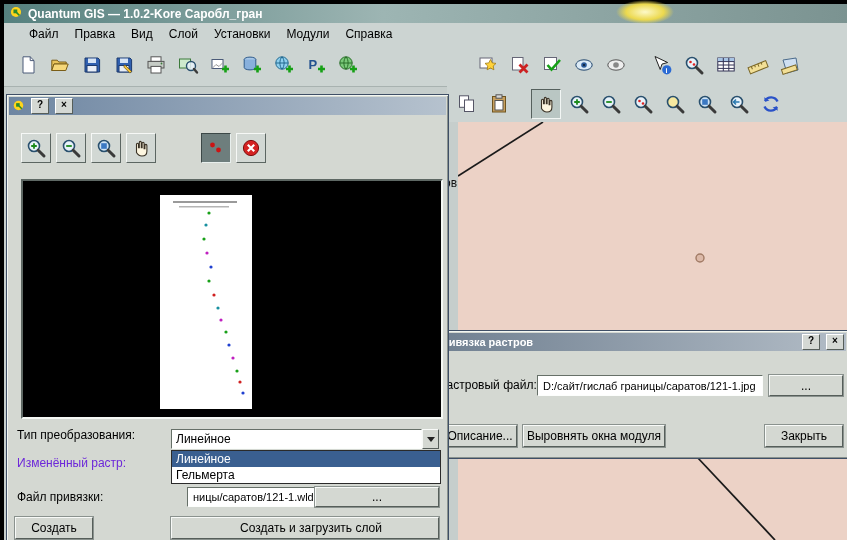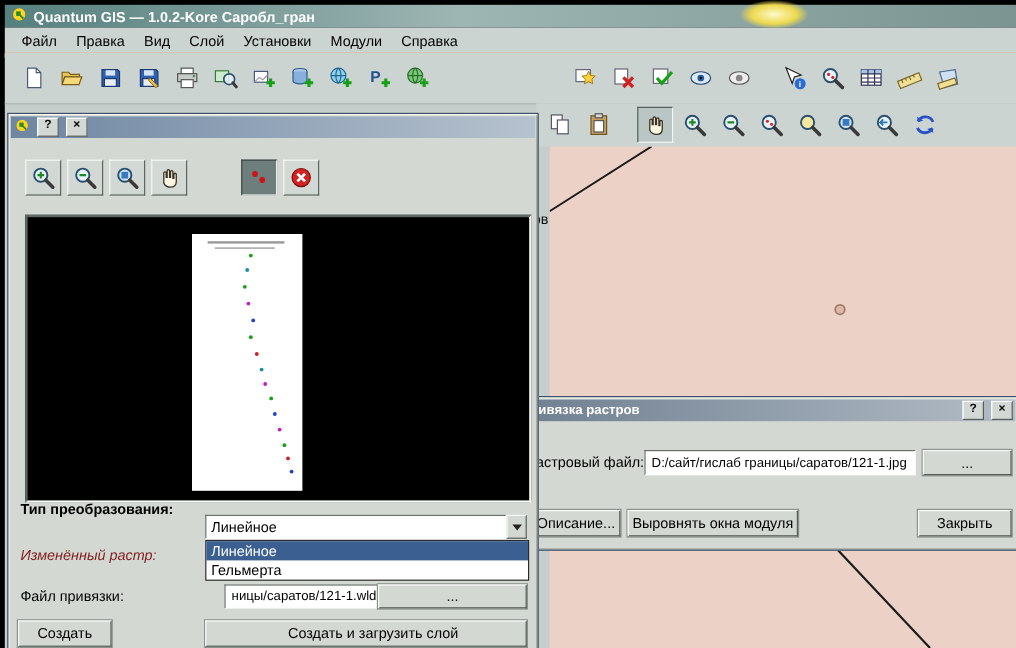--- a/index.html
+++ b/index.html
@@ -4,21 +4,21 @@
 <style>
   html,body{margin:0;padding:0;}
   body{width:847px;height:540px;background:#000;position:relative;overflow:hidden;
        font-family:"Liberation Sans",sans-serif;font-size:12px;color:#000;}
   .abs{position:absolute;}
   
   .titlebar-main{left:4px;top:4px;right:0;height:19px;
     background:linear-gradient(90deg,#55807e,#9db5b3 45%,#7b9391);
     color:#fff;font-weight:bold;display:flex;align-items:center;gap:5px;padding-left:5px;z-index:2;}
   .menubar{left:4px;top:23px;right:0;height:21px;background:#ccd4d2;display:flex;
-    align-items:center;padding-left:6px;border-bottom:4px solid #f97316;z-index:2;}
+    align-items:center;padding-left:17px;border-bottom:4px solid #f97316;z-index:2;}
   .menu-item{padding:2px 8px;cursor:default;}
   .toolbar1{left:4px;top:44px;right:0;height:42px;background:#ccd4d2;display:flex;
     align-items:center;padding-left:10px;border-bottom:1px solid #a8b2b0;z-index:2;}
   .content-bg{left:4px;top:86px;right:0;bottom:0;background:#c6cecc;z-index:1;}
   .toolbar2{left:447px;top:86px;width:400px;height:36px;background:#ccd4d2;display:flex;
     align-items:center;padding-left:6px;z-index:3;}
   .tool{width:28px;height:28px;display:flex;align-items:center;justify-content:center;
     margin-right:4px;flex:0 0 auto;}
   .tool.gap{margin-left:108px;}
   .toolbar2 .tool.gap,.gcp-toolbar .tool.gap{margin-left:40px;}
@@ -41,21 +41,21 @@
   .dlg-title{flex:1;white-space:nowrap;overflow:hidden;}
   .tb-btn{width:16px;height:14px;background:#d4d8d4;border:1px solid;
     border-color:#fff #565e5a #565e5a #fff;font-size:10px;line-height:12px;text-align:center;
     font-weight:bold;color:#000;margin-left:2px;flex:0 0 auto;}
   .gcp{left:6px;top:94px;width:441px;height:446px;z-index:6;}
   .geo{left:428px;top:330px;width:419px;height:127px;z-index:5;}
   .gcp-toolbar{position:absolute;left:14px;top:38px;display:flex;}
   .preview{position:absolute;left:14px;top:84px;width:418px;height:236px;background:#000;
     border:2px solid;border-color:#5e6864 #f4f8f4 #f4f8f4 #5e6864;}
   .row-label{position:absolute;left:10px;font-size:12px;line-height:20px;}
-  .disabled{color:#7f1d1d;font-style:italic;}
+  .disabled{color:#6d28d9;}
   .inset{background:#fff;border:1px solid;border-color:#667068 #fcfefc #fcfefc #667068;
     font-family:"Liberation Sans",sans-serif;font-size:11px;padding:2px 5px;box-sizing:border-box;}
   .btn{background:#d4d8d2;border:1px solid;border-color:#f8faf8 #565e5a #565e5a #f8faf8;
     box-shadow:0 0 0 1px #8a928e;font-family:"Liberation Sans",sans-serif;font-size:12px;
     text-align:center;box-sizing:border-box;position:absolute;display:flex;
     align-items:center;justify-content:center;}
   .combo{position:absolute;display:flex;}
   .combo-field{flex:1;background:#fff;border:1px solid;border-color:#667068 #fcfefc #fcfefc #667068;
     font-size:12px;padding:2px 4px;box-sizing:border-box;height:20px;}
   .combo-arrow{width:17px;height:20px;background:#d4d8d2;border:1px solid;
@@ -401,21 +401,21 @@
         <circle cx="203" cy="151" r="1.6" fill="#18a018"></circle>
         <circle cx="206" cy="164" r="1.6" fill="#2040d0"></circle>
         <circle cx="210" cy="177" r="1.6" fill="#c020c0"></circle>
         <circle cx="214" cy="190" r="1.6" fill="#18a018"></circle>
         <circle cx="217" cy="201" r="1.6" fill="#d02020"></circle>
         <circle cx="220" cy="212" r="1.6" fill="#2040d0"></circle>
       </g>
     </svg>
   </div>
 
-  <span class="row-label" style="top:319px;font-weight:bold;">Тип преобразования:</span>
+  <span class="row-label" style="top:330px;">Тип преобразования:</span>
   <div class="combo" style="left:164px;top:334px;width:268px;">
     <div class="combo-field">Линейное</div>
     <div class="combo-arrow"></div>
   </div>
 
   <span class="row-label disabled" style="top:358px;">Изменённый растр:</span>
 
   <span class="row-label" style="top:392px;">Файл привязки:</span>
   <input class="inset" style="position: absolute; left: 180px; top: 392px; width: 140px; height: 20px;" value="ницы/саратов/121-1.wld">
   <div class="btn" style="left:308px;top:392px;width:124px;height:20px;">...</div>

